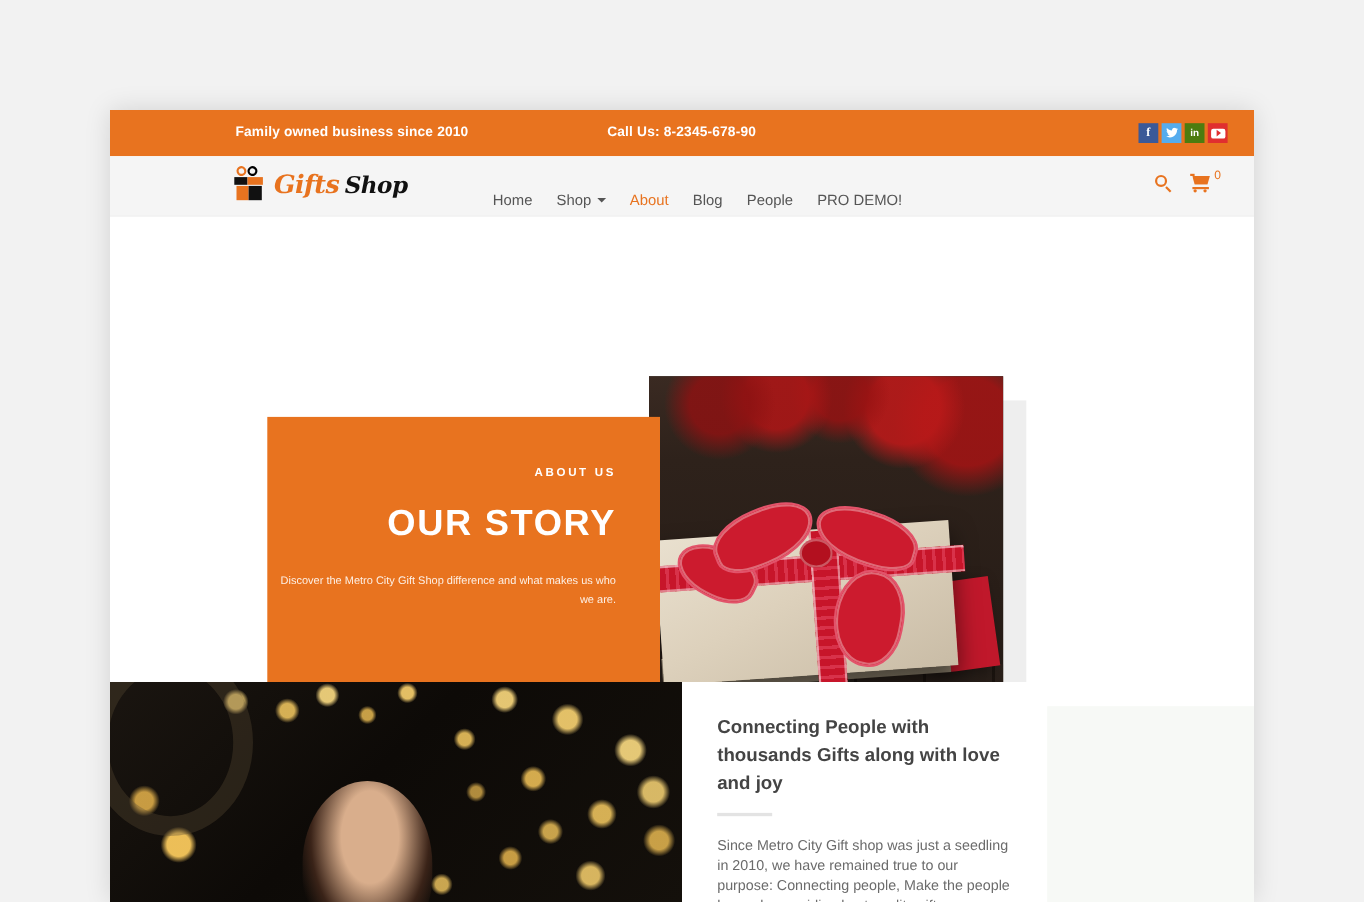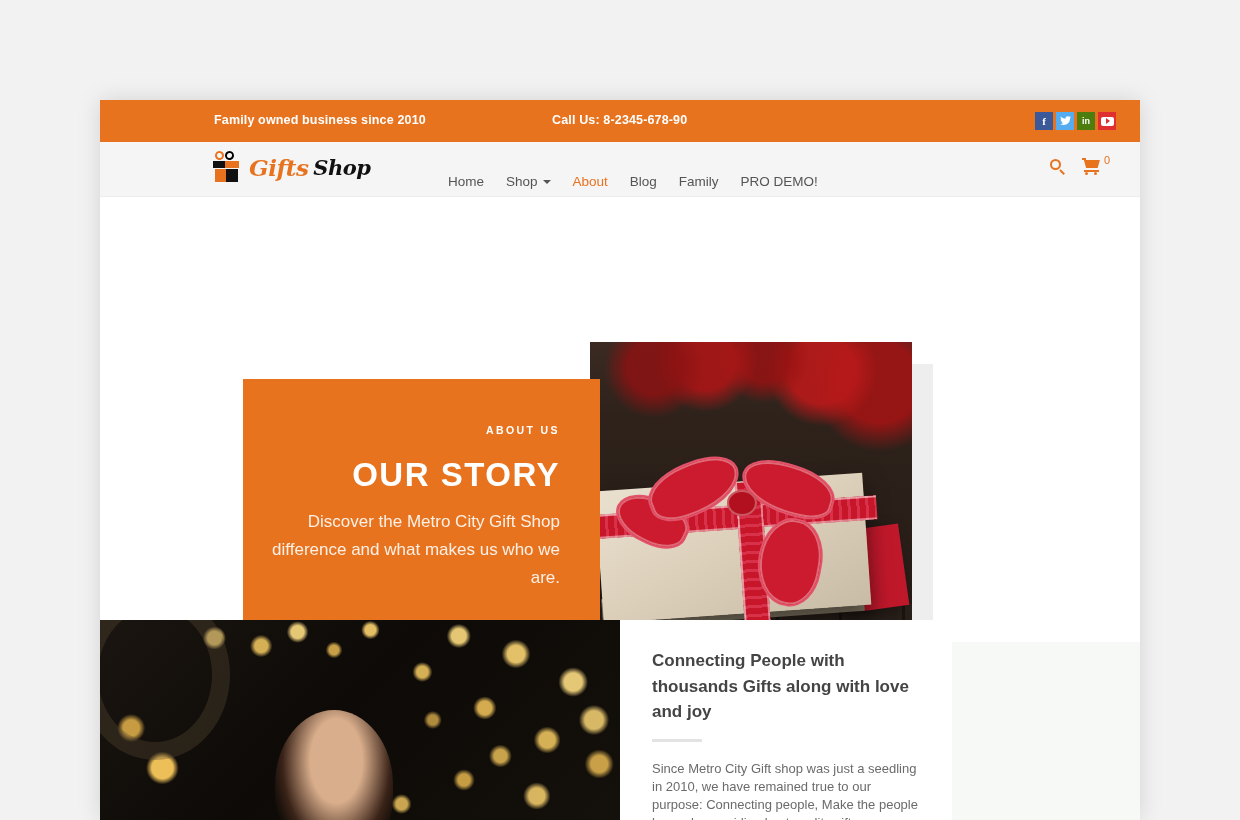--- a/index.html
+++ b/index.html
@@ -351,22 +351,22 @@
     letter-spacing: 2.4px;
   }
   .hero-title {
     margin-top: 22px;
     font-size: 33px;
     font-weight: bold;
     letter-spacing: 1.5px;
     line-height: 1;
   }
   .hero-desc {
-    margin-top: 17px;
-    font-size: 17px;
+    margin-top: 30px;
+    font-size: 10px;
     line-height: 1.65;
     color: #fdf0e6;
   }
 
   
   .story {
     position: relative;
     height: 200px;
     background: #ffffff;
   }
@@ -505,21 +505,21 @@
         <span>Shop</span>
         <span class="caret"></span>
       </div>
       <div class="nav-item active">
         <span>About</span>
       </div>
       <div class="nav-item">
         <span>Blog</span>
       </div>
       <div class="nav-item">
-        <span>Family</span>
+        <span>People</span>
       </div>
       <div class="nav-item">
         <span>PRO DEMO!</span>
       </div>
     </div>
 
     <div class="nav-tools">
       <div class="icon-search">
         <span class="lens"></span>
         <span class="handle"></span>

